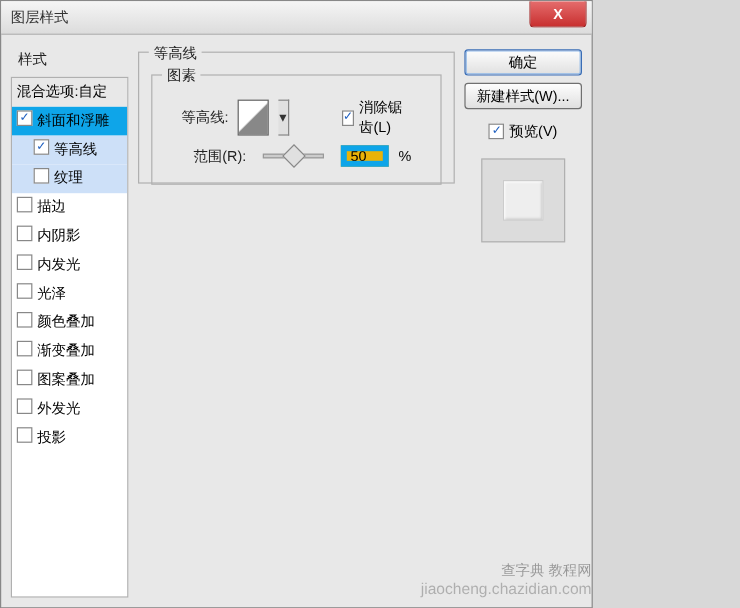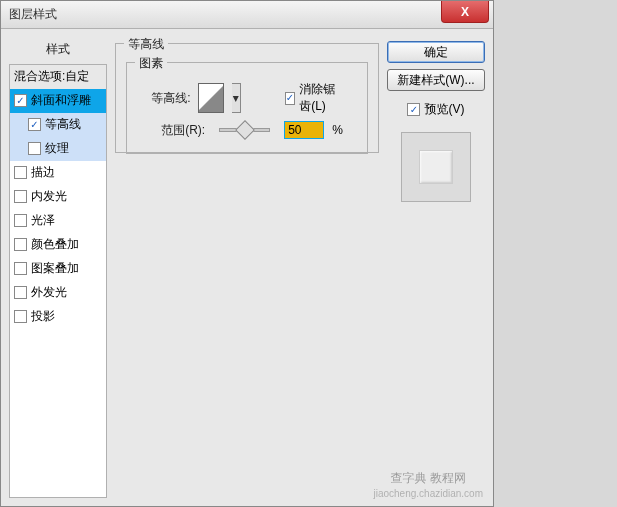--- a/index.html
+++ b/index.html
@@ -3,48 +3,48 @@
 <meta charset="utf-8">
 <style>
 * { box-sizing: border-box; margin: 0; padding: 0; font-family: "Microsoft YaHei", SimSun, Arial, sans-serif; font-size: 12px; }
 body { background: #d8d8d8; }
 .window { width: 494px; height: 507px; background: #e8e8e8; border: 1px solid #888; position: relative; }
 .titlebar { height: 28px; background: linear-gradient(#f5f5f5, #dcdcdc); border-bottom: 1px solid #b0b0b0; display: flex; align-items: center; padding-left: 8px; position: relative; }
 .titlebar-title { color: #333; }
 .close-btn { position: absolute; right: 4px; top: 0; width: 48px; height: 22px; background: linear-gradient(#e56c6c, #c83030); border: 1px solid #a02020; border-top: none; border-radius: 0 0 4px 4px; display: flex; align-items: center; justify-content: center; color: #fff; font-weight: bold; font-size: 14px; cursor: pointer; }
 .content { display: flex; padding: 8px; gap: 6px; height: calc(100% - 28px); }
 .left-col { width: 112px; display: flex; flex-direction: column; }
-.styles-header { padding: 4px 6px 6px; color: #222; text-align: center; }
+.styles-header { padding: 4px 6px 6px; color: #222; }
 .style-list { border: 1px solid #b0b0b0; background: #fff; flex: 1; overflow: hidden; }
-.style-item { display: flex; align-items: center; padding: 3px 4px; gap: 4px; cursor: pointer; border-bottom: 1px solid transparent; }
+.style-item { display: flex; align-items: flex-start; padding: 3px 4px; gap: 4px; cursor: pointer; border-bottom: 1px solid transparent; }
 .style-item.header-item { background: #e8e8e8; }
 .style-item.selected { background: #0ea5e9; }
 .style-item.selected2 { background: #cde0f8; }
 .sub { padding-left: 18px; }
 .chk { width: 13px; height: 13px; border: 1px solid #888; background: #fff; display: inline-flex; align-items: center; justify-content: center; font-size: 10px; color: #2060c0; line-height: 1; }
 .chk.checked::before { content: "✓"; }
 .mid-col { flex: 1; position: relative; }
 .group { border: 1px solid #b0b0b0; margin: 6px 2px; padding: 14px 10px 10px; position: relative; }
 .group-title { position: absolute; top: -8px; left: 8px; background: #e8e8e8; padding: 0 4px; color: #222; }
 .row { display: flex; align-items: center; gap: 8px; margin: 6px 0; }
 .row-label { width: 54px; text-align: right; color: #222; }
 .contour-swatch { width: 34px; height: 30px; border: 1px solid #666; background: linear-gradient(135deg, #fff 0 48%, #888 52% 100%); display:inline-block; }
 .contour-drop { width:12px; height:30px; border:1px solid #888; border-left:none; background:#e0e0e0; display:inline-flex; align-items:center; justify-content:center; font-size:8px; color:#333;}
 .chk-inline { display: inline-flex; align-items: center; gap: 4px; margin-left: 36px; }
 .slider-track { flex: 1; height: 4px; background: #ccc; border: 1px solid #999; position: relative; margin: 0 6px; }
 .slider-thumb { position: absolute; top: -6px; width: 14px; height: 14px; background: #e0e0e0; border: 1px solid #888; transform: translateX(-50%) rotate(45deg); }
-.num-input { width: 40px; height: 18px; border: 1px solid #0ea5e9; background: #eab308; padding: 1px 3px; }
+.num-input { width: 40px; height: 18px; border: 5px solid #0ea5e9; background: #eab308; padding: 1px 3px; }
 .right-col { width: 112px; display: flex; flex-direction: column; gap: 6px; padding-top: 4px; }
 .btn { height: 22px; border: 1px solid #707070; border-radius: 3px; background: linear-gradient(#fdfdfd, #e0e0e0); display: flex; align-items: center; justify-content: center; cursor: pointer; }
 .btn.primary { border: 1px solid #3a6db5; box-shadow: 0 0 0 1px #8fb8e8 inset; justify-content: center; }
 .preview-chk { display: flex; align-items: center; gap: 4px; justify-content: center; margin-top: 4px; }
 .preview-box { width: 70px; height: 70px; background: #dcdcdc; border: 1px solid #b0b0b0; margin: 8px auto 0; display: flex; align-items: center; justify-content: center; }
 .preview-inner { width: 34px; height: 34px; background: #eee; border: 1px solid #ccc; box-shadow: inset 1px 1px 2px rgba(255,255,255,.8), inset -1px -1px 2px rgba(0,0,0,.15); }
-.watermark { position: absolute; right: 10px; bottom: 6px; color: rgba(0,0,0,.35); font-size: 13px; text-align: center; line-height: 1.3; pointer-events:none;}
-.watermark .sub-w { font-size: 10px; color: rgba(0,0,0,.25);}
+.watermark { position: absolute; right: 0; bottom: 6px; color: rgba(0,0,0,.35); font-size: 13px; text-align: right; line-height: 1.3; pointer-events:none;}
+.watermark .sub-w { font-size: 13px; color: rgba(0,0,0,.25);}
 </style>
 </head>
 <body>
 
 <div class="window">
   <div class="titlebar">
     <span class="titlebar-title">图层样式</span>
     <div class="close-btn">
       <span>X</span>
     </div>
@@ -69,29 +69,37 @@
           <div class="style-item selected2 sub">
             <span class="chk"></span>
             <span>纹理</span>
           </div>
           <div class="style-item">
             <span class="chk"></span>
             <span>描边</span>
           </div>
           <div class="style-item">
             <span class="chk"></span>
+            <span>内阴影</span>
+          </div>
+          <div class="style-item">
+            <span class="chk"></span>
             <span>内发光</span>
           </div>
           <div class="style-item">
             <span class="chk"></span>
             <span>光泽</span>
           </div>
           <div class="style-item">
             <span class="chk"></span>
             <span>颜色叠加</span>
+          </div>
+          <div class="style-item">
+            <span class="chk"></span>
+            <span>渐变叠加</span>
           </div>
           <div class="style-item">
             <span class="chk"></span>
             <span>图案叠加</span>
           </div>
           <div class="style-item">
             <span class="chk"></span>
             <span>外发光</span>
           </div>
           <div class="style-item">

